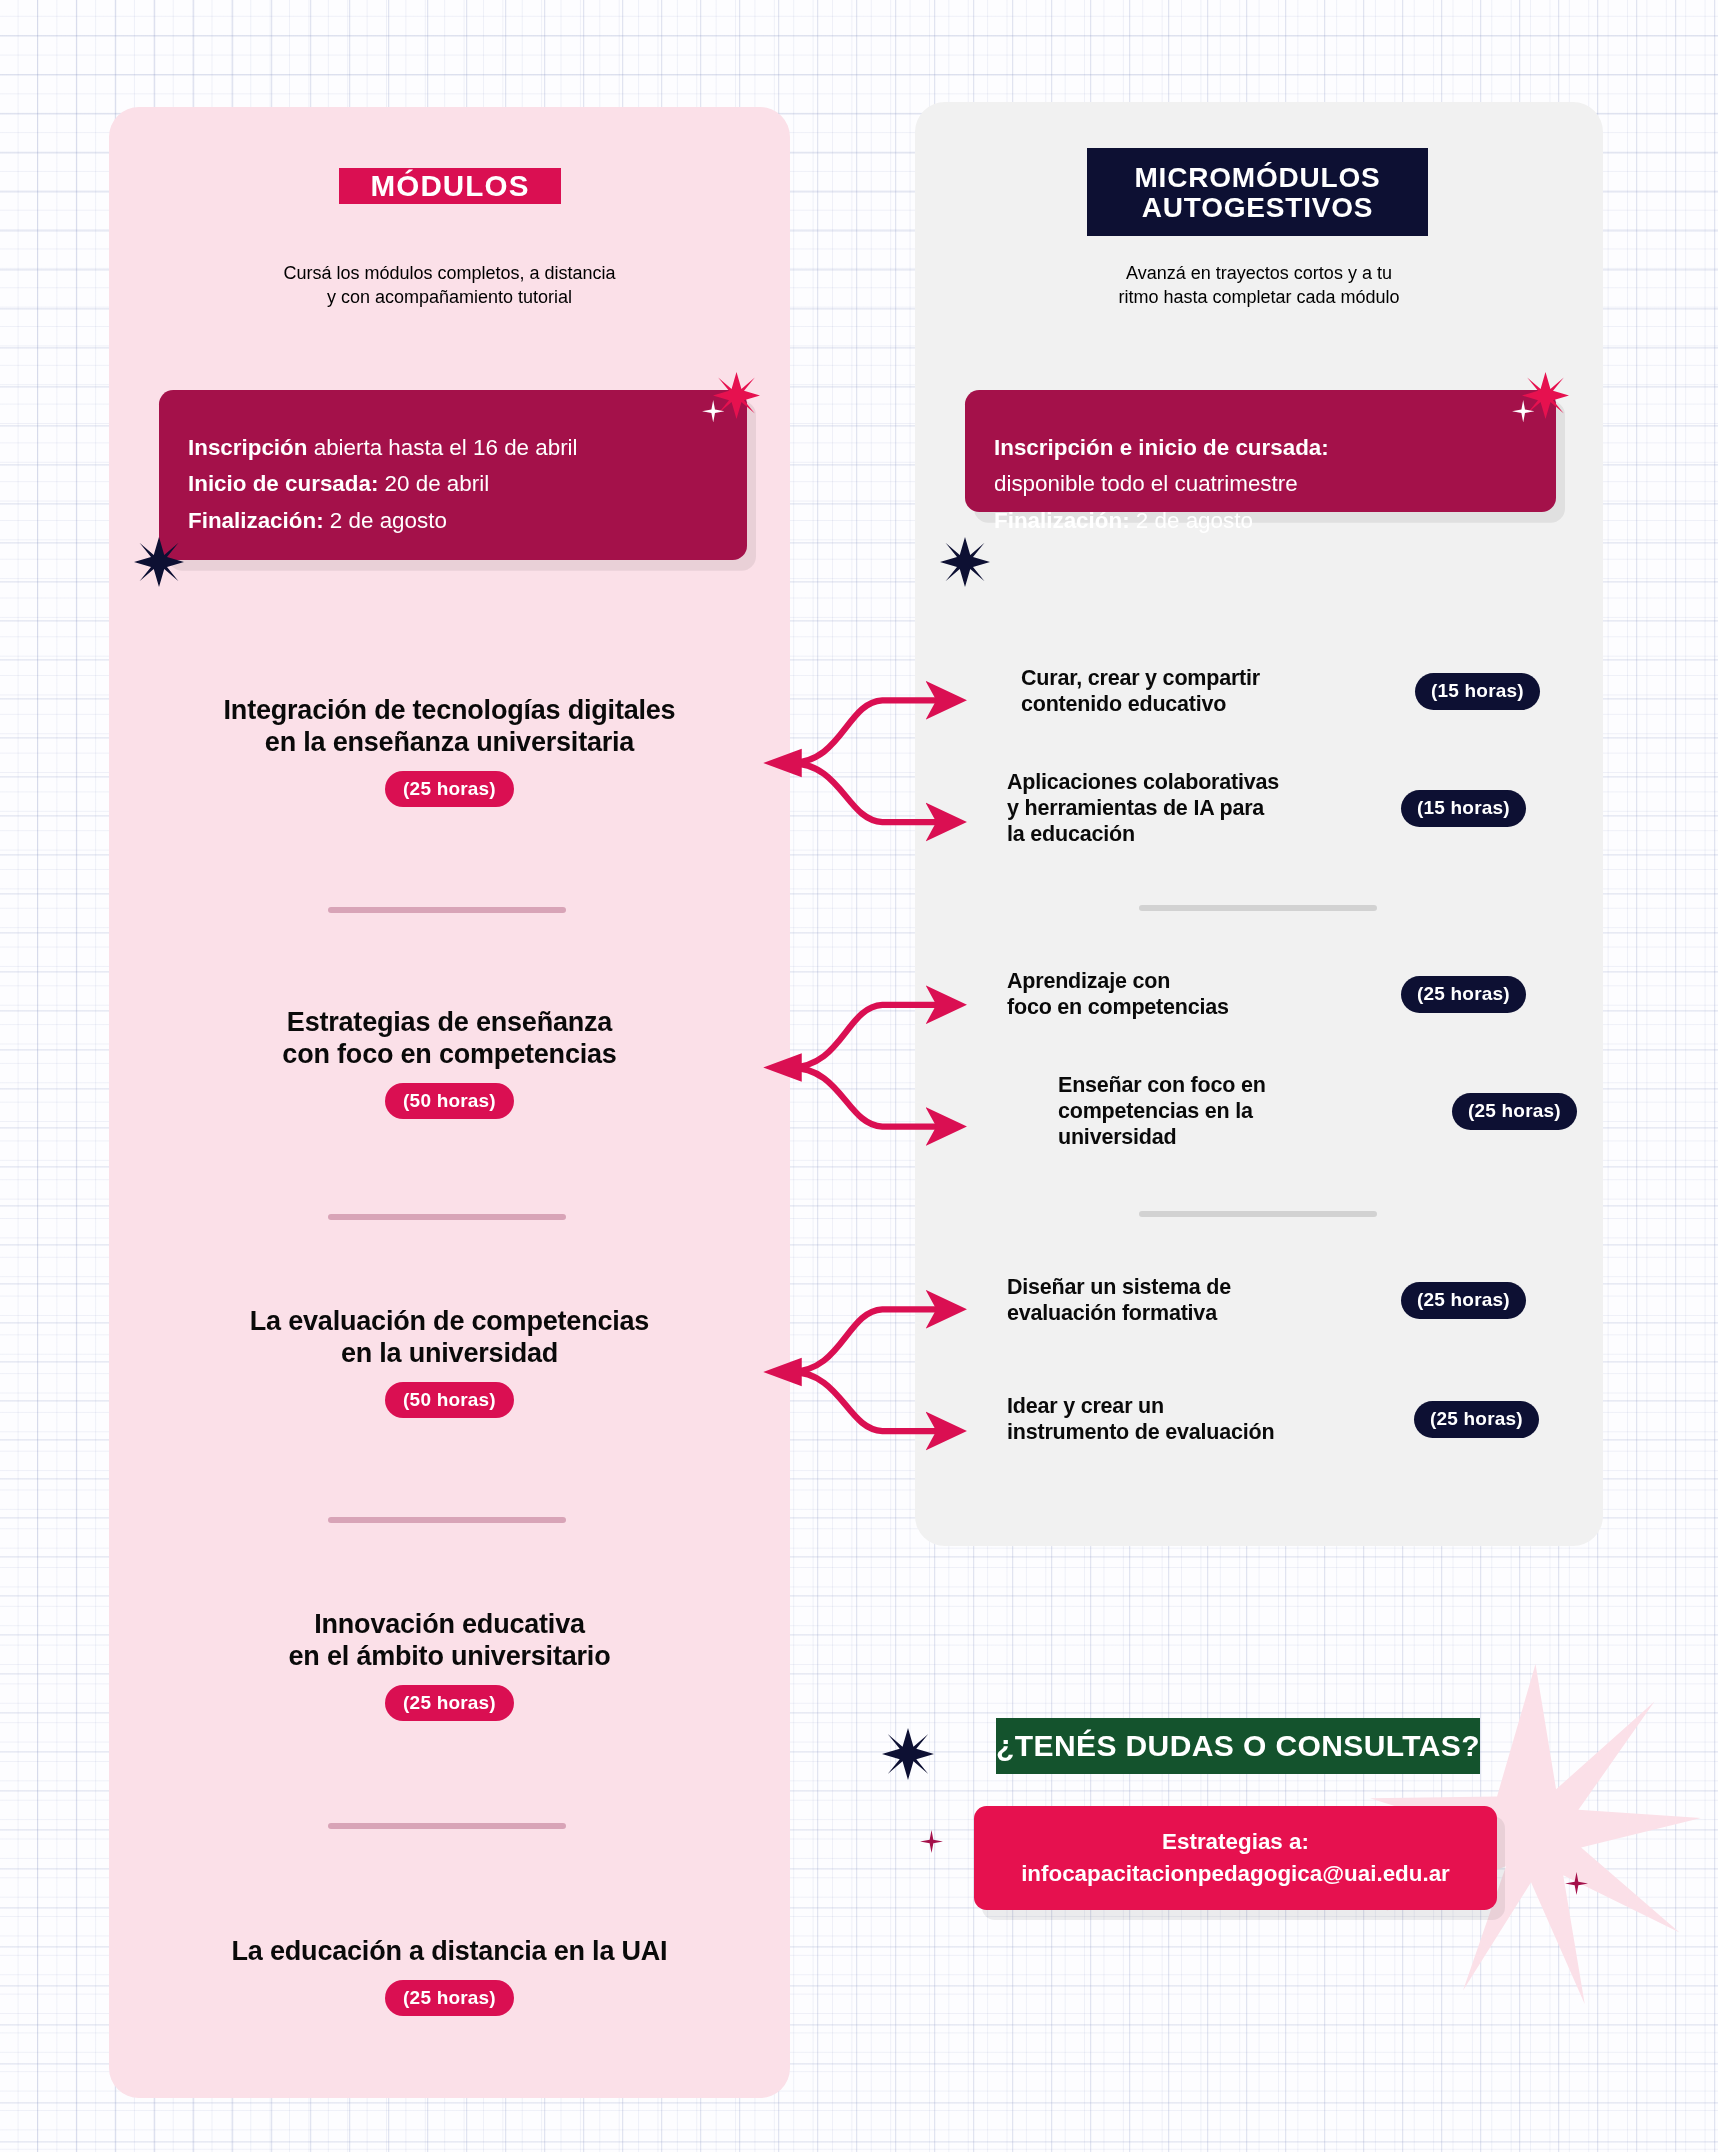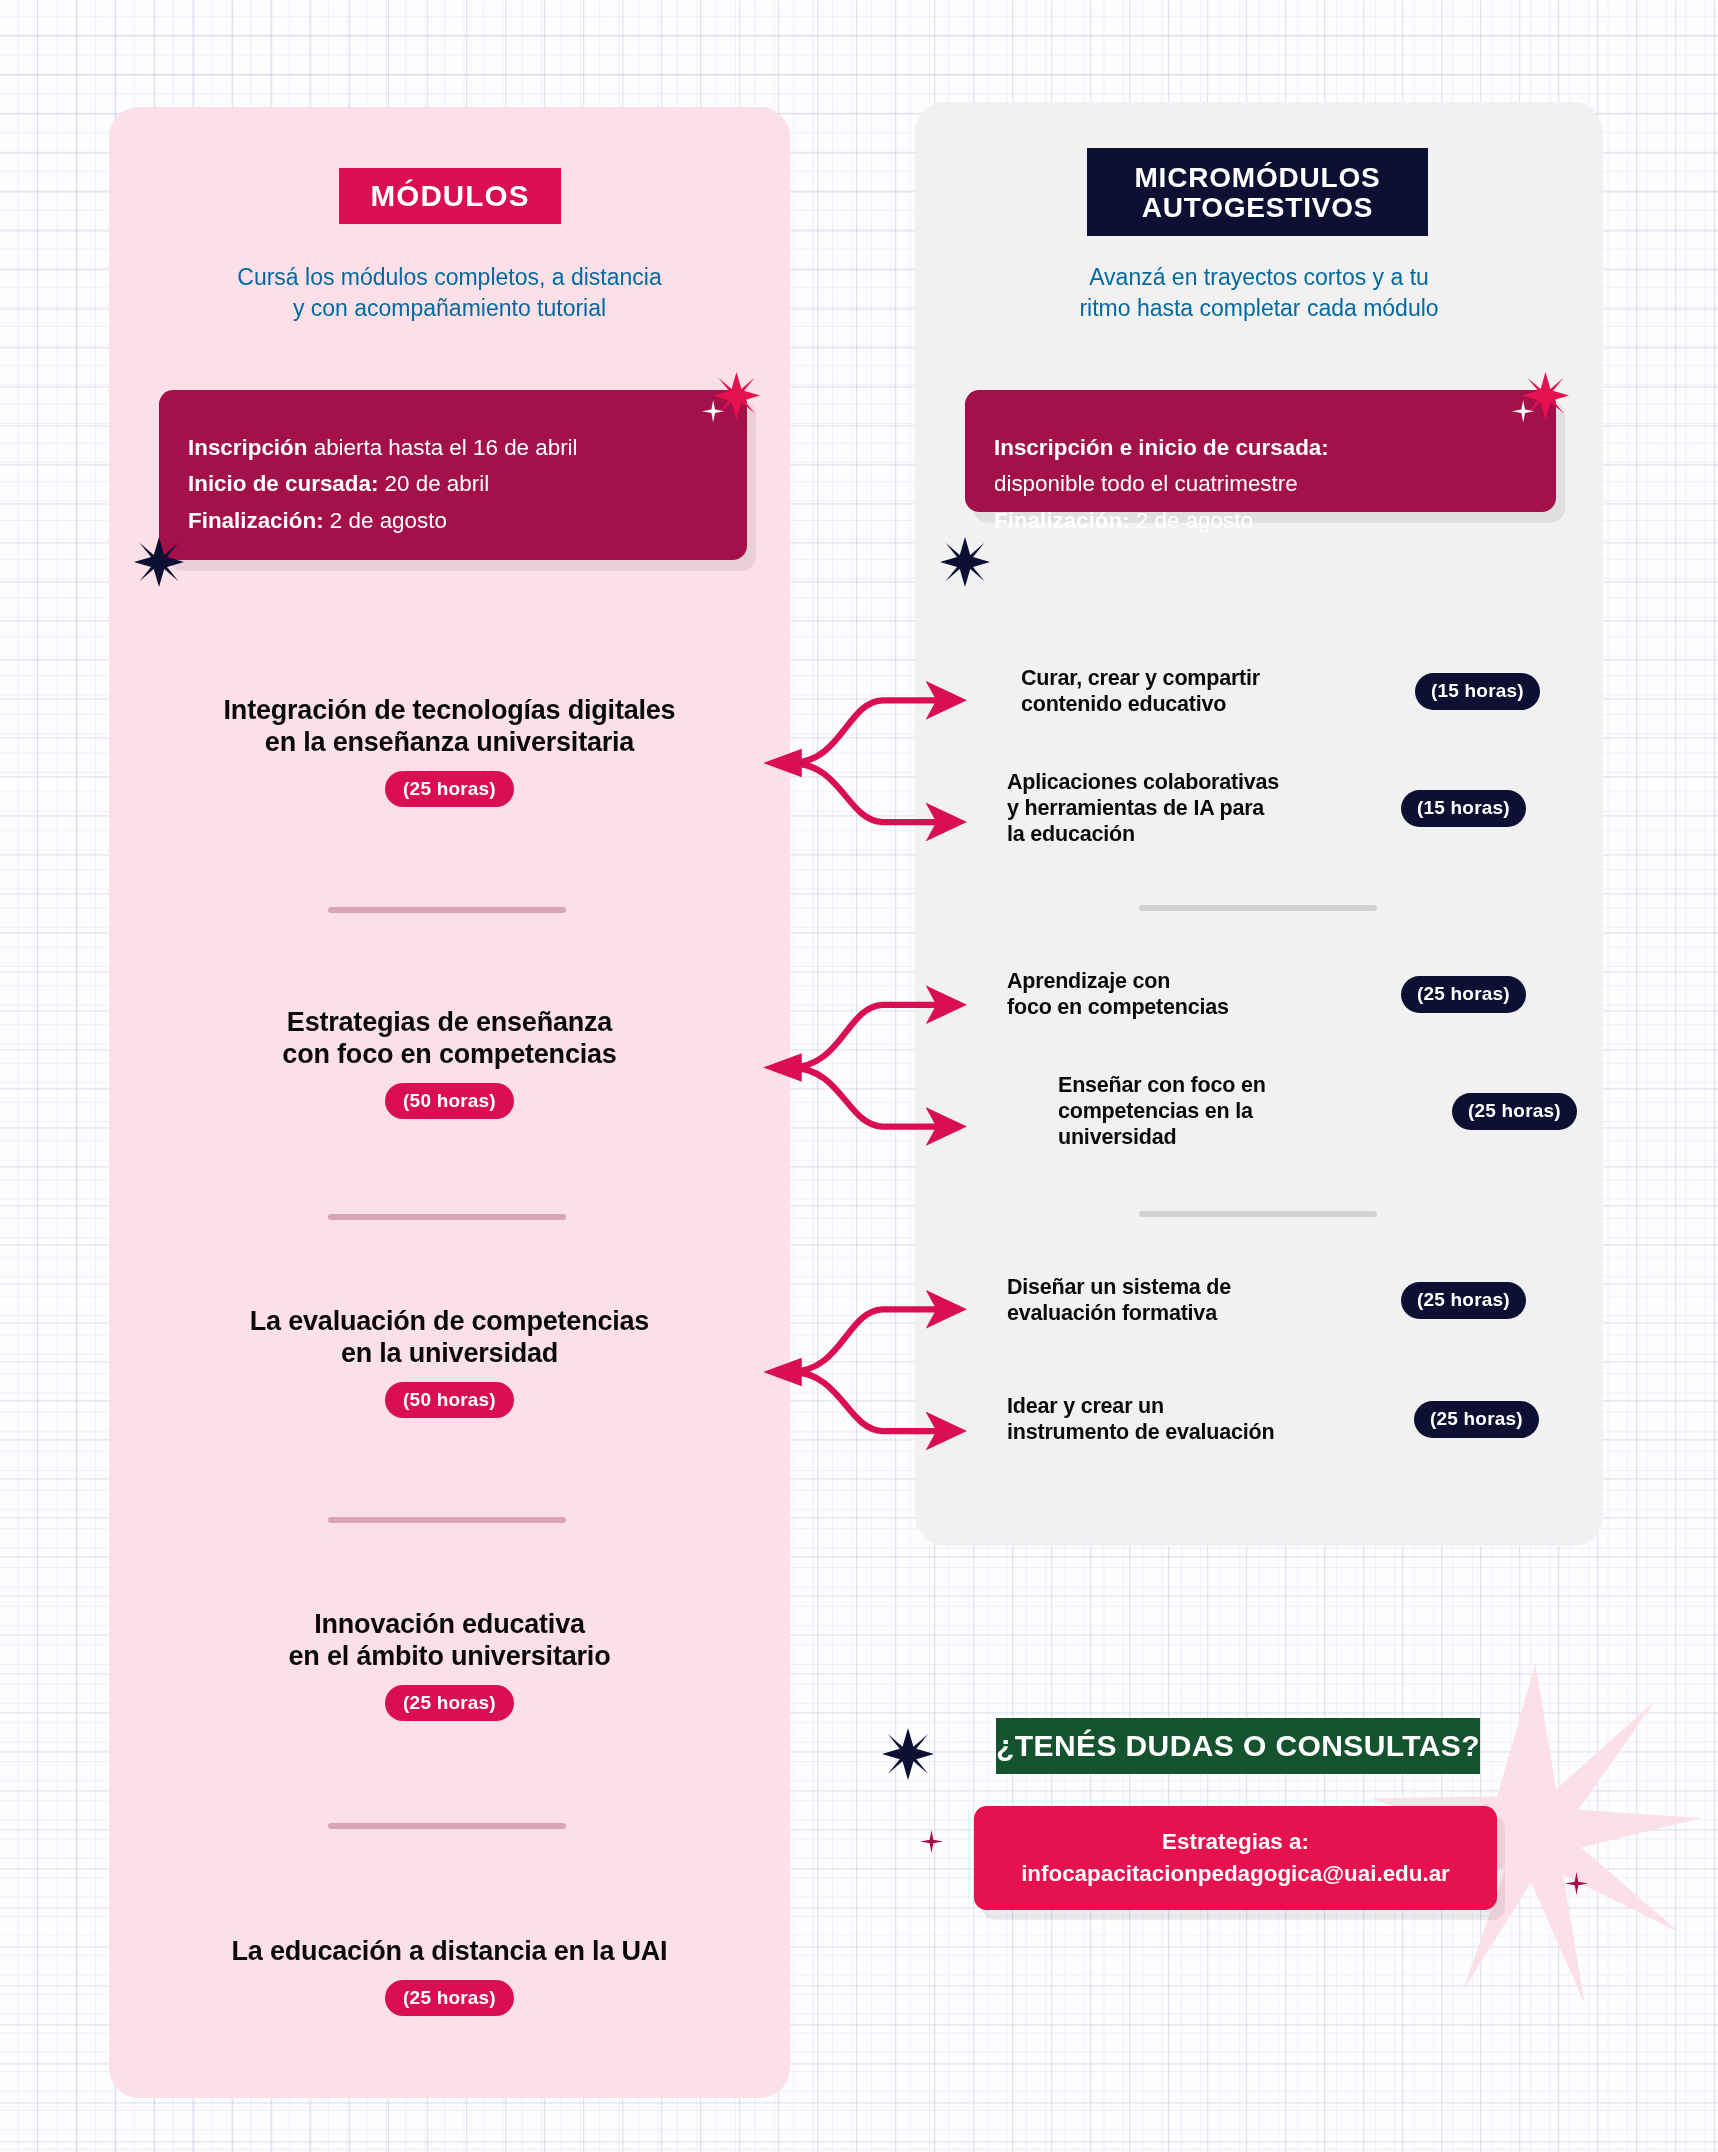--- a/index.html
+++ b/index.html
@@ -35,32 +35,32 @@
     left:915px;top:102px;width:688px;height:1444px;
     background:#f1f1f1;border-radius:30px;
   }
 
   
   .tag{
     position:absolute;display:flex;align-items:center;justify-content:center;
     font-weight:700;letter-spacing:0.5px;color:#fff;text-align:center;line-height:1.08;
   }
   #tag-modulos{
-    left:339px;top:168px;width:222px;height:56px;
+    left:339px;top:168px;width:222px;height:36px;
     background:#da0f52;font-size:29.6px;letter-spacing:1.1px;
   }
   #tag-micromodulos{
     left:1087px;top:148px;width:341px;height:88px;
     background:#0d1033;font-size:28px;letter-spacing:0.8px;
     flex-direction:column;padding-top:1.8px;
   }
 
   .subtitle{
-    position:absolute;text-align:center;color:#0369a1;
-    font-size:23px;line-height:1.33;font-weight:400;
+    position:absolute;text-align:center;color:#000000;
+    font-size:18px;line-height:1.33;font-weight:400;
   }
   #sub-modulos{left:109px;top:262px;width:681px;}
   #sub-micromodulos{left:915px;top:262px;width:688px;}
 
   
   .info-box{
     position:absolute;background:#a4114a;border-radius:14.3px;
     color:#fff;padding:40px 29px 23px 29px;
     box-shadow:9px 10.7px 0 rgba(0,0,0,.07);
   }

